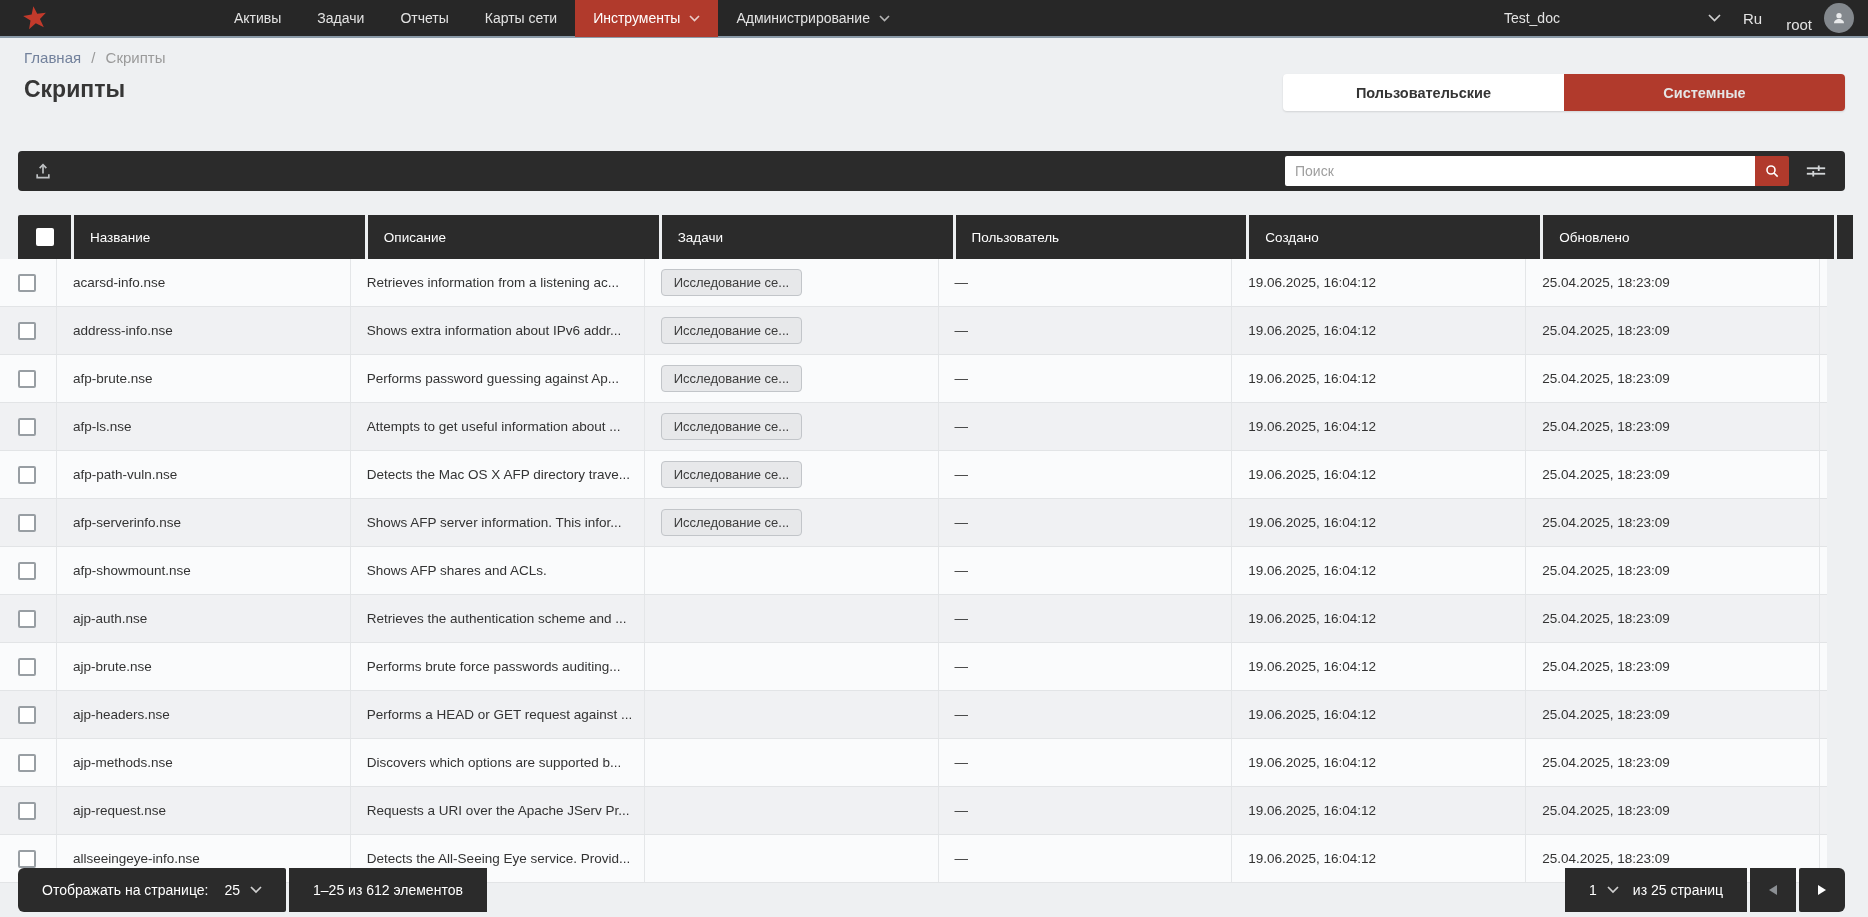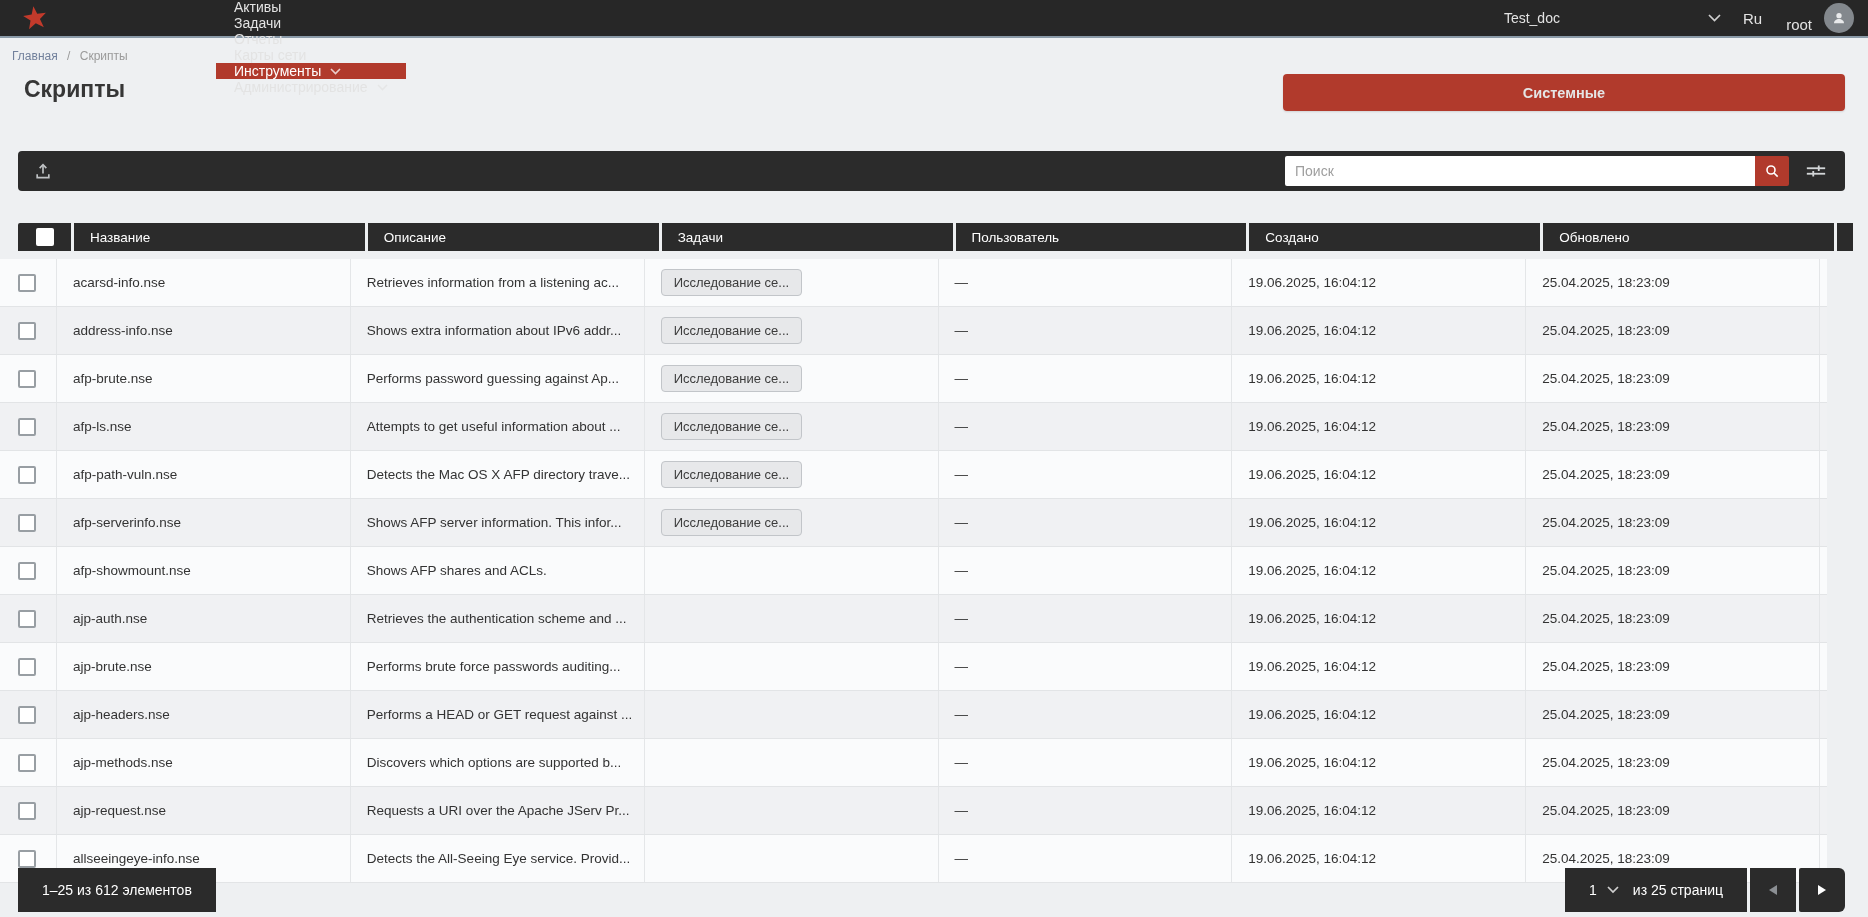--- a/index.html
+++ b/index.html
@@ -14,40 +14,40 @@
     background:#eef0f2; overflow:hidden;
   }
 
   
   .topbar {
     position:absolute; top:0; left:0; right:0; height:38px;
     background:#272727; display:flex; align-items:center;
     border-bottom:2px solid #8a9aa8;
   }
   .logo { margin-left:22px; width:26px; height:28px; display:flex; align-items:center; cursor:pointer; }
-  .mainnav { display:flex; margin-left:168px; height:38px;flex-direction:column; }
+  .mainnav { display:flex; margin-left:168px; height:38px; }
   .nav-item {
     display:flex; align-items:center; padding:0 18px; color:#e3e3e3;
     font-size:14px; cursor:pointer; height:38px; white-space:nowrap;
   }
   .nav-item.active { background:#b13a2c; color:#fff; }
   .nav-item .chev { margin-left:9px; opacity:.75; }
   .top-right { margin-left:auto; display:flex; align-items:center; margin-right:14px; }
   .context-label { color:#e3e3e3; font-size:14px; }
   .ctx-spacer { width:148px; }
   .top-right .chev { color:#cfcfcf; }
   .lang { color:#e3e3e3; font-size:15px; margin-left:22px; cursor:pointer;text-align:right; }
   .username { color:#e3e3e3; font-size:15px; margin-left:24px; cursor:pointer;margin-top:12px; }
   .avatar {
     width:30px; height:30px; border-radius:50%; background:#83888d;
     margin-left:12px; display:flex; align-items:center; justify-content:center; cursor:pointer;
   }
 
   
-  .breadcrumb { position:absolute; top:49px; left:12px; font-size:12px; color:#9a9a9a; }
+  .breadcrumb { position:absolute; top:49px; left:24px; font-size:15px; color:#9a9a9a; }
   .breadcrumb .bc-link { color:#72819c; cursor:pointer; }
   .bc-sep { margin:0 6px; color:#9a9a9a; }
   .page-title { position:absolute; top:76px; left:24px; font-size:23px; font-weight:700; color:#363636; }
 
   
   .toggle {
     position:absolute; top:74px; right:23px; width:562px; height:37px;
     background:#fff; border-radius:4px; display:flex;
     box-shadow:0 1px 2px rgba(0,0,0,.12); overflow:hidden;
   }
@@ -73,21 +73,21 @@
     width:34px; height:30px; background:#b13a2c; border:none; border-radius:0 2px 2px 0;
     display:flex; align-items:center; justify-content:center; cursor:pointer;
   }
   .tool-settings { margin:0 18px 0 16px; display:flex; align-items:center; cursor:pointer; color:#d2d5d7; }
 
   
   .grid-cols {
     display:grid; grid-template-columns:53px repeat(6, 1fr) 8px; column-gap:3px;
   }
   .thead {
-    position:absolute; left:18px; top:223px; width:1827px; height:28px;
+    position:absolute; left:18px; top:215px; width:1827px; height:44px;
   }
   .th {
     background:#2b2b2b; color:#fff; font-size:13.5px;
     display:flex; align-items:center; padding-left:16px; cursor:pointer;
   }
   .th.cb-cell { justify-content:center; padding-left:0; }
   .th:first-child { border-radius:2px 0 0 0; }
   .tbody { position:absolute; left:0; top:259px; width:1827px; }
   .trow { height:48px; border-bottom:1px solid #e2e4e6; }
   .trow.odd  { background:#fafbfc; }
@@ -176,20 +176,21 @@
 
   <div class="breadcrumb">
     <span class="bc-link">Главная</span>
     <span class="bc-sep">/</span>
     <span>Скрипты</span>
   </div>
 
   <div class="page-title">Скрипты</div>
 
   <div class="toggle">
+    <div class="toggle-btn">Пользовательские</div>
     <div class="toggle-btn active">Системные</div>
   </div>
 
   <div class="toolbar">
     <div class="tool-export">
       <svg class="icon-svg" width="20" height="20" viewBox="0 0 24 24" fill="none" stroke="currentColor" stroke-width="2">
         <path d="M12 15V5"></path>
           <path d="M8 8.5 12 4.5 16 8.5"></path>
           <path d="M5 16v4h14v-4"></path>
       </svg>
@@ -391,20 +392,29 @@
         <div class="td">Detects the All-Seeing Eye service. Provid...</div>
         <div class="td"></div>
         <div class="td">—</div>
         <div class="td">19.06.2025, 16:04:12</div>
         <div class="td">25.04.2025, 18:23:09</div>
         <div class="td"></div>
       </div>
     </div>
 
   <div class="pagefoot">
+    <div class="fseg first">
+      <span>Отображать на странице:</span>
+      <span class="psize-value">
+        <span>25</span>
+        <svg class="chev" width="12" height="8" viewBox="0 0 12 8">
+            <polyline points="1,1 6,6 11,1" fill="none" stroke="currentColor" stroke-width="1.7"></polyline>
+          </svg>
+      </span>
+    </div>
     <div class="fseg">
       <span>1–25 из 612 элементов</span>
     </div>
     <div class="fspacer"></div>
     <div class="fseg">
       <span class="pnum-value">
         <span>1</span>
         <svg class="chev" width="12" height="8" viewBox="0 0 12 8">
             <polyline points="1,1 6,6 11,1" fill="none" stroke="currentColor" stroke-width="1.7"></polyline>
           </svg>

